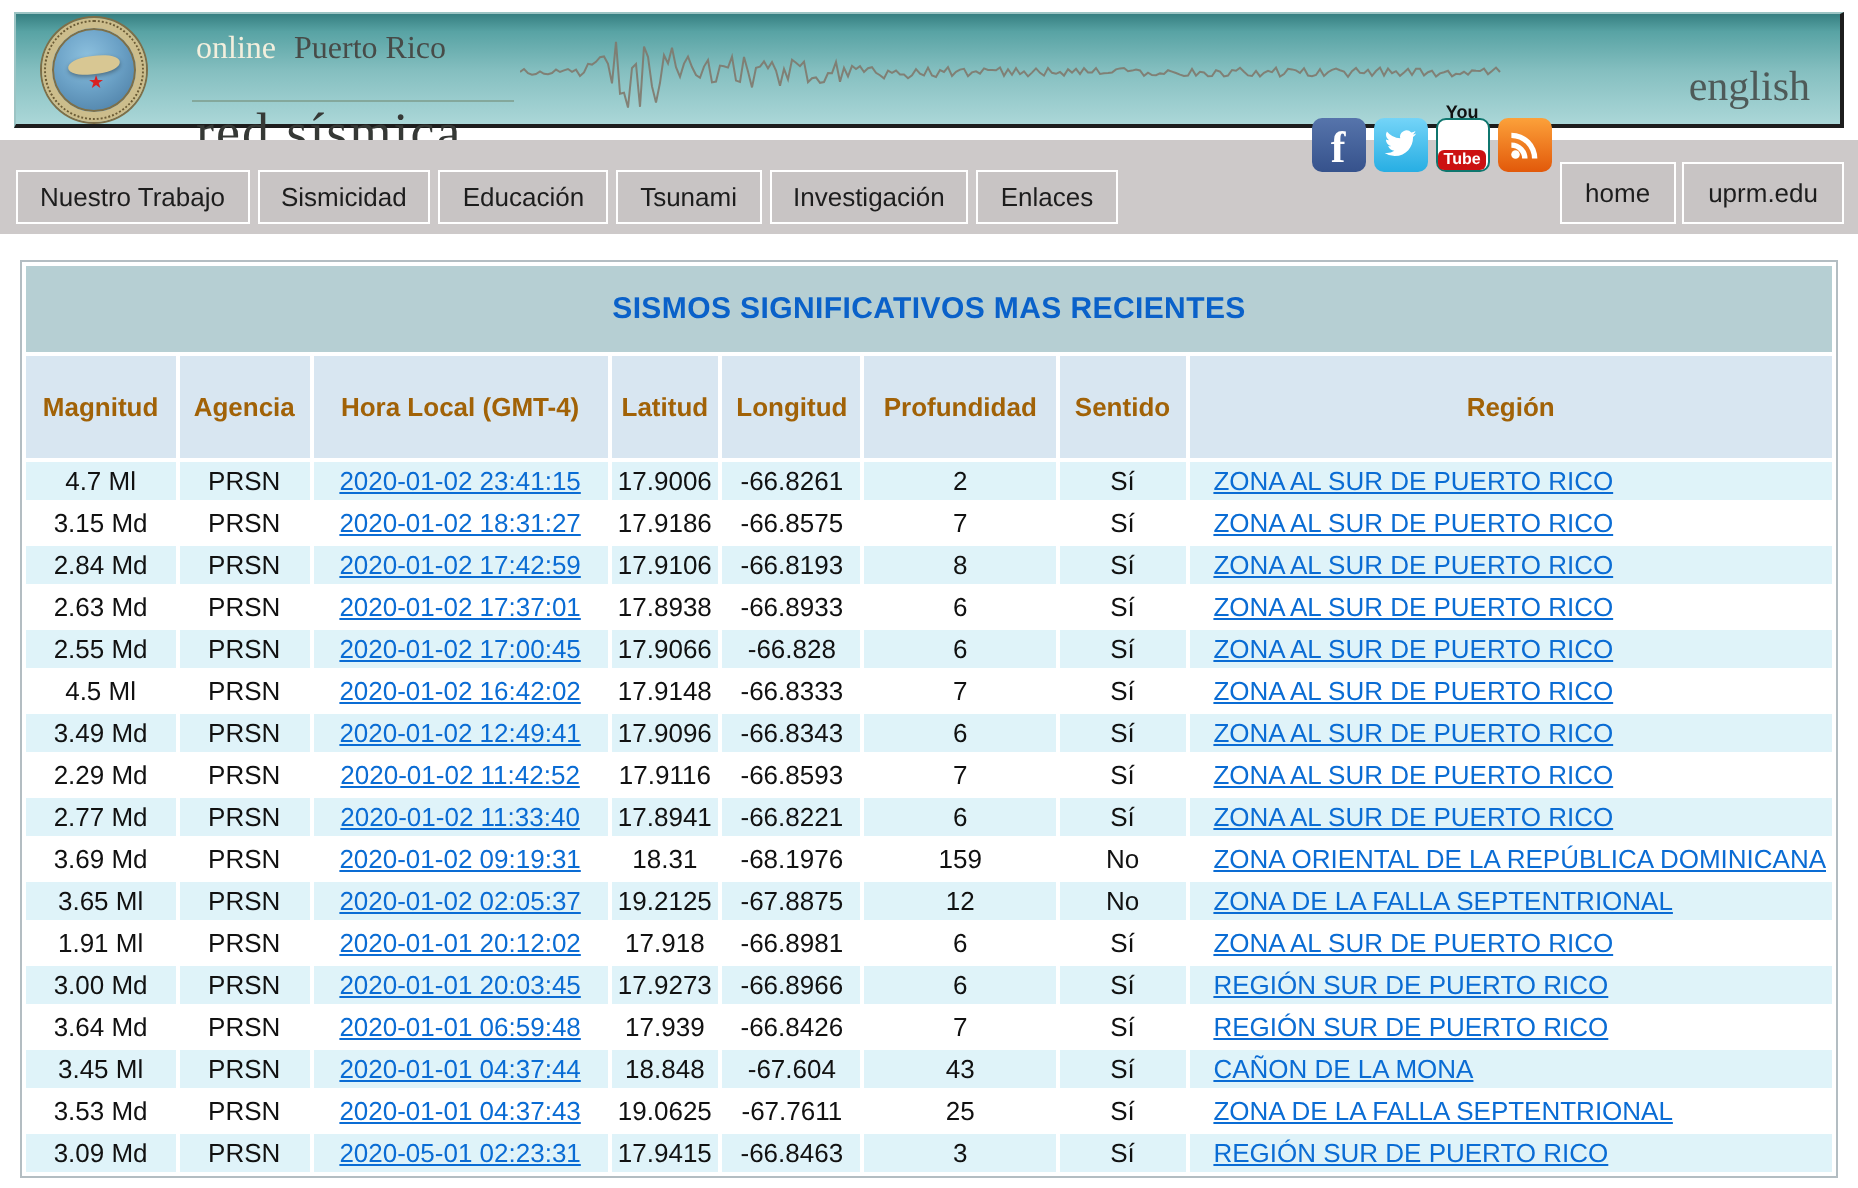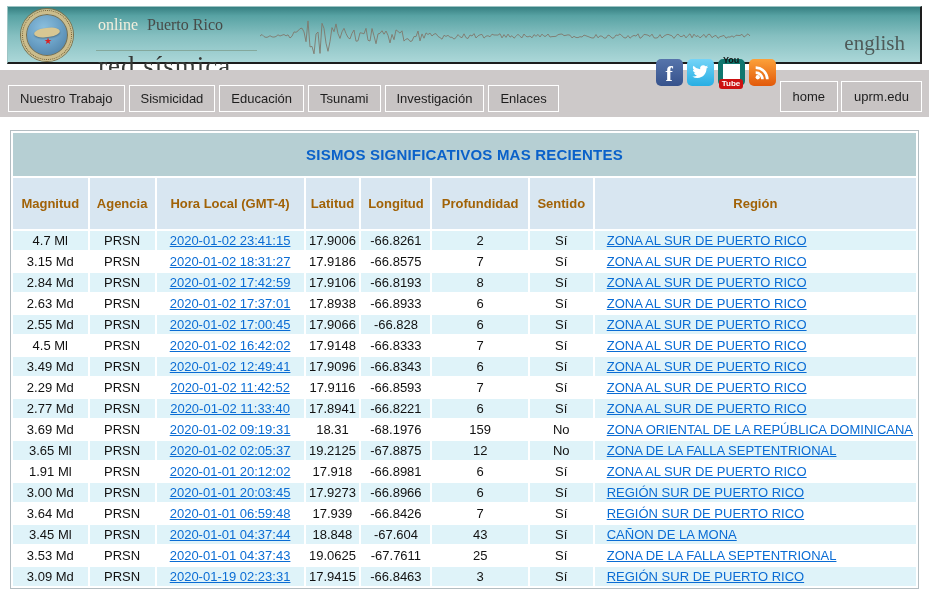--- a/index.html
+++ b/index.html
@@ -51,21 +51,21 @@
   .tabs { position:absolute; left:8px; bottom:5px; display:flex; gap:4px; }
   .tab {
     border:1px solid #ffffff; background:#c8c4c4; color:#1d1d1d;
     font-size:13px; line-height:13px; padding:6px 11px; white-space:nowrap; cursor:pointer;
   }
   .nav-right { position:absolute; right:7px; bottom:5px; display:flex; gap:3px; align-items:center; }
   .sicon { width:27px; height:27px; border-radius:5px; position:relative; cursor:pointer; margin-right:1px; }
   .sicon.fb { background:linear-gradient(#5674ab,#36528c); color:#fff; font-family:"Liberation Serif",serif;
               font-weight:bold; font-size:22px; text-align:center; line-height:30px; }
   .sicon.tw { background:linear-gradient(#74d4f8,#27aee3); display:flex; align-items:center; justify-content:center; }
-  .sicon.yt { background:#fff; border:5px solid #0f766e; display:flex; flex-direction:column; align-items:center; justify-content:center; }
+  .sicon.yt { background:#fff; border:1px solid #0f766e; display:flex; flex-direction:column; align-items:center; justify-content:flex-end; }
   .yt-you { color:#111; font-weight:bold; font-size:9px; line-height:9px; }
   .yt-tube { color:#fff; background:#cc1111; font-weight:bold; font-size:8px; line-height:10px; padding:0 3px; border-radius:3px; margin-top:14px; }
   .sicon.rss { background:linear-gradient(#fca13a,#e2590a); display:flex; align-items:center; justify-content:center; }
   .nav-link {
     border:1px solid #ffffff; background:#c8c4c4; color:#1d1d1d;
     font-size:13px; line-height:13px; padding:8px 12px; cursor:pointer;margin-top:48px;
   }
 
   
   .quake-table-wrap { position:absolute; left:10px; top:130px; width:909px; }
@@ -323,21 +323,21 @@
     <td><a class="lnk">2020-01-01 04:37:43</a></td>
     <td>19.0625</td>
     <td>-67.7611</td>
     <td>25</td>
     <td>Sí</td>
     <td class="c-reg"><a class="lnk">ZONA DE LA FALLA SEPTENTRIONAL</a></td>
   </tr>
         <tr class="data-row alt">
     <td>3.09 Md</td>
     <td>PRSN</td>
-    <td><a class="lnk">2020-01-19 02:23:31</a></td>
+    <td><a class="lnk">2020-05-01 02:23:31</a></td>
     <td>17.9415</td>
     <td>-66.8463</td>
     <td>3</td>
     <td>Sí</td>
     <td class="c-reg"><a class="lnk">REGIÓN SUR DE PUERTO RICO</a></td>
   </tr>
       </tbody>
   </table>
 </div>
 

